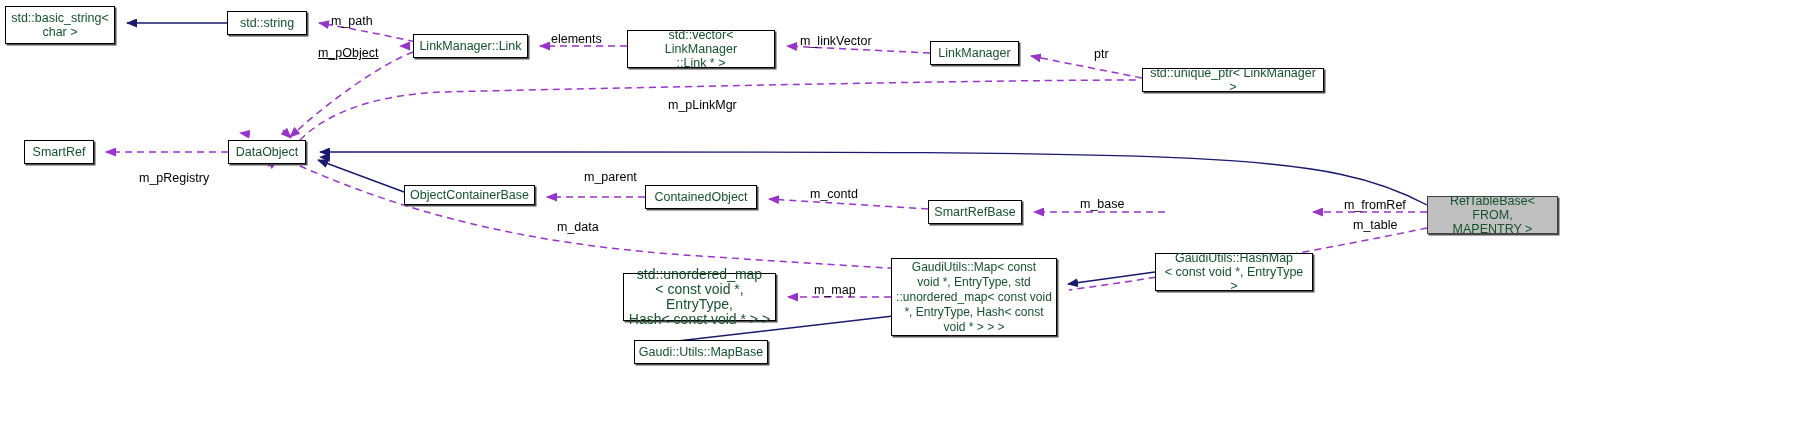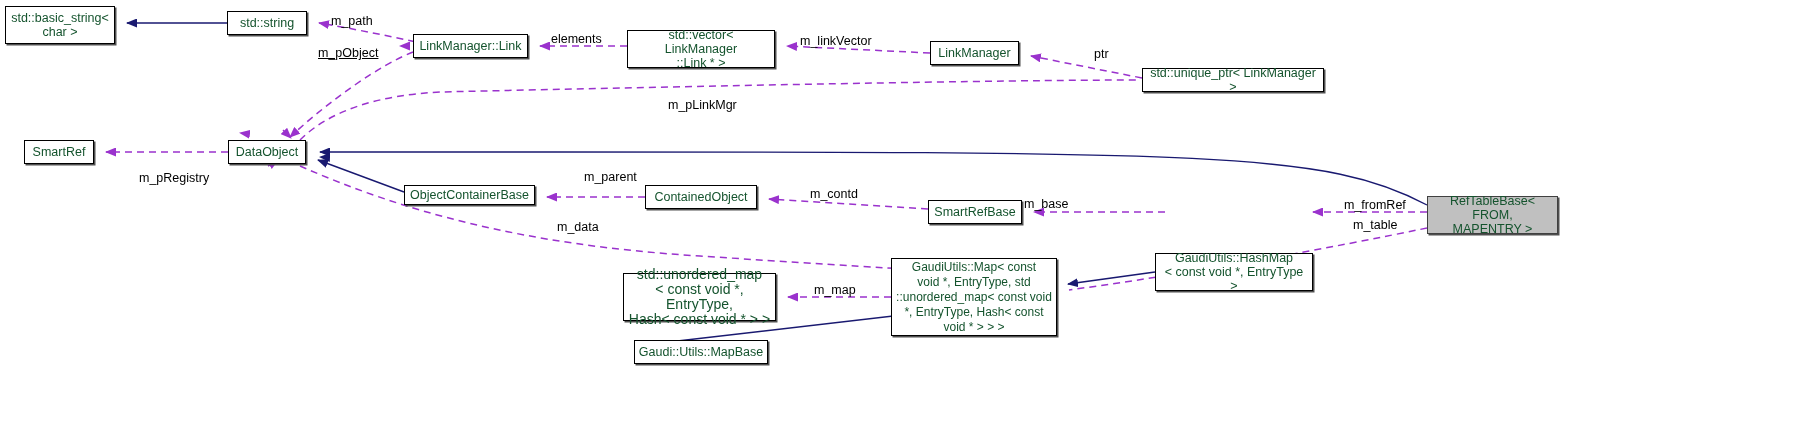--- a/index.html
+++ b/index.html
@@ -128,19 +128,19 @@
 
   <div class="edge-label" style="left:331px;top:15px;">m_path</div>
   <div class="edge-label" style="left:318px;top:47px;text-decoration:underline;">m_pObject</div>
   <div class="edge-label" style="left:551px;top:33px;">elements</div>
   <div class="edge-label" style="left:800px;top:35px;">m_linkVector</div>
   <div class="edge-label" style="left:1094px;top:48px;">ptr</div>
   <div class="edge-label" style="left:668px;top:87px;margin-top:12px;">m_pLinkMgr</div>
   <div class="edge-label" style="left:139px;top:140px;margin-top:32px;">m_pRegistry</div>
   <div class="edge-label" style="left:551px;top:171px;padding-left:33px;">m_parent</div>
   <div class="edge-label" style="left:810px;top:188px;">m_contd</div>
-  <div class="edge-label" style="left:1024px;top:198px;">m_base</div>
+  <div class="edge-label" style="left:1080px;top:198px;">m_base</div>
   <div class="edge-label" style="left:1344px;top:199px;">m_fromRef</div>
   <div class="edge-label" style="left:1353px;top:219px;">m_table</div>
   <div class="edge-label" style="left:557px;top:221px;">m_data</div>
   <div class="edge-label" style="left:814px;top:284px;">m_map</div>
 
 </div>
 
 </body></html>

